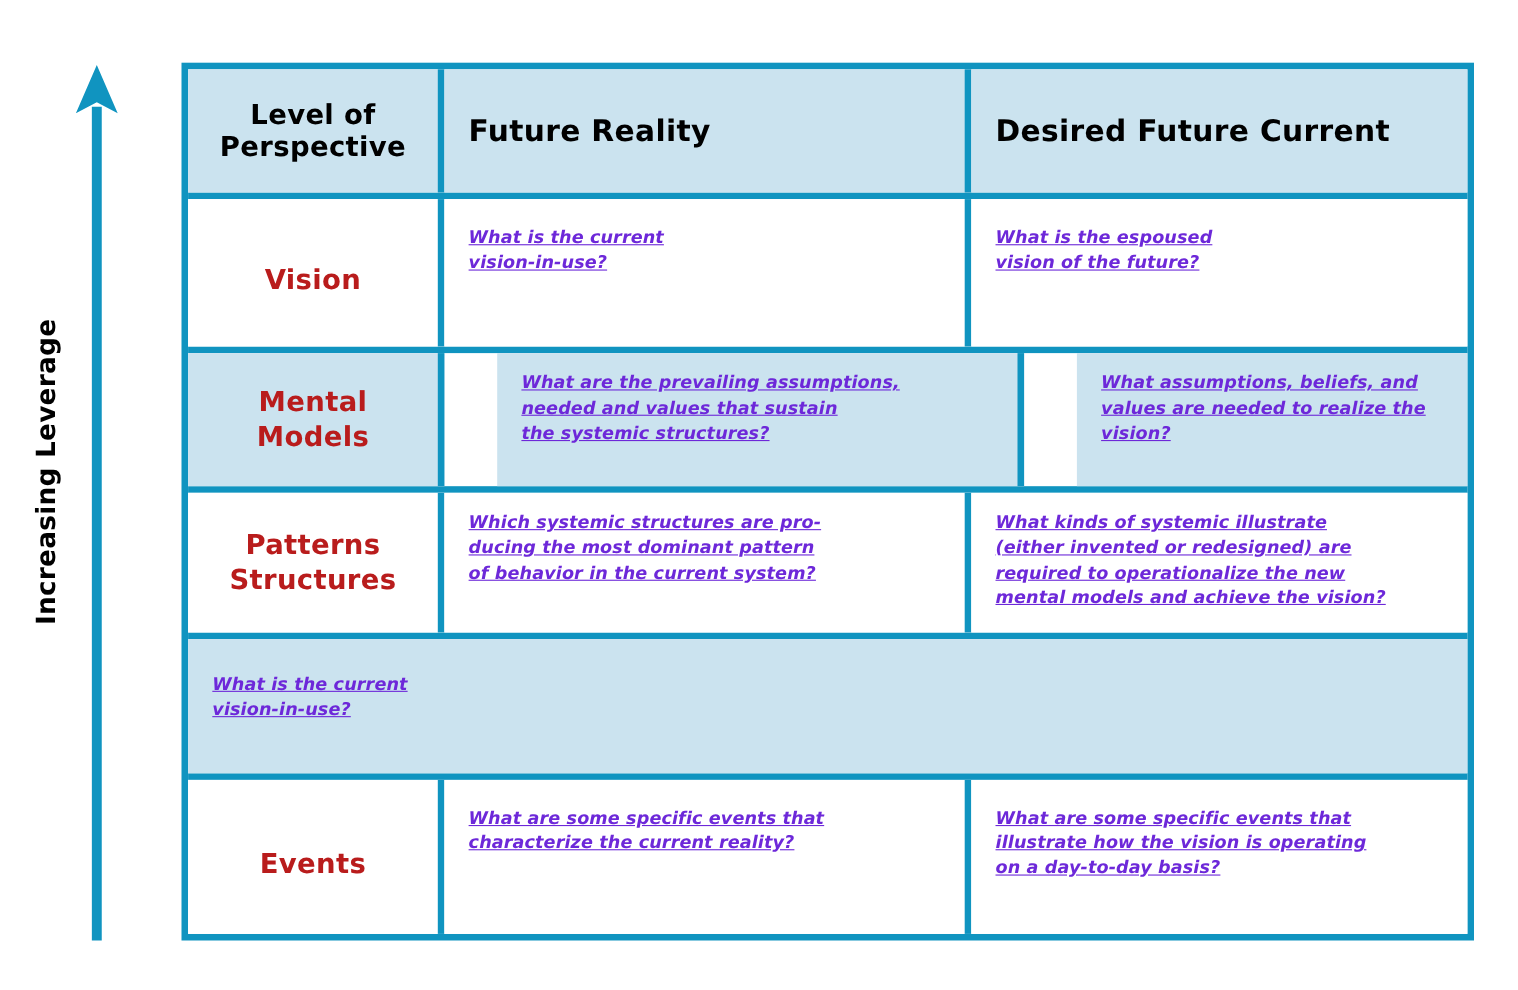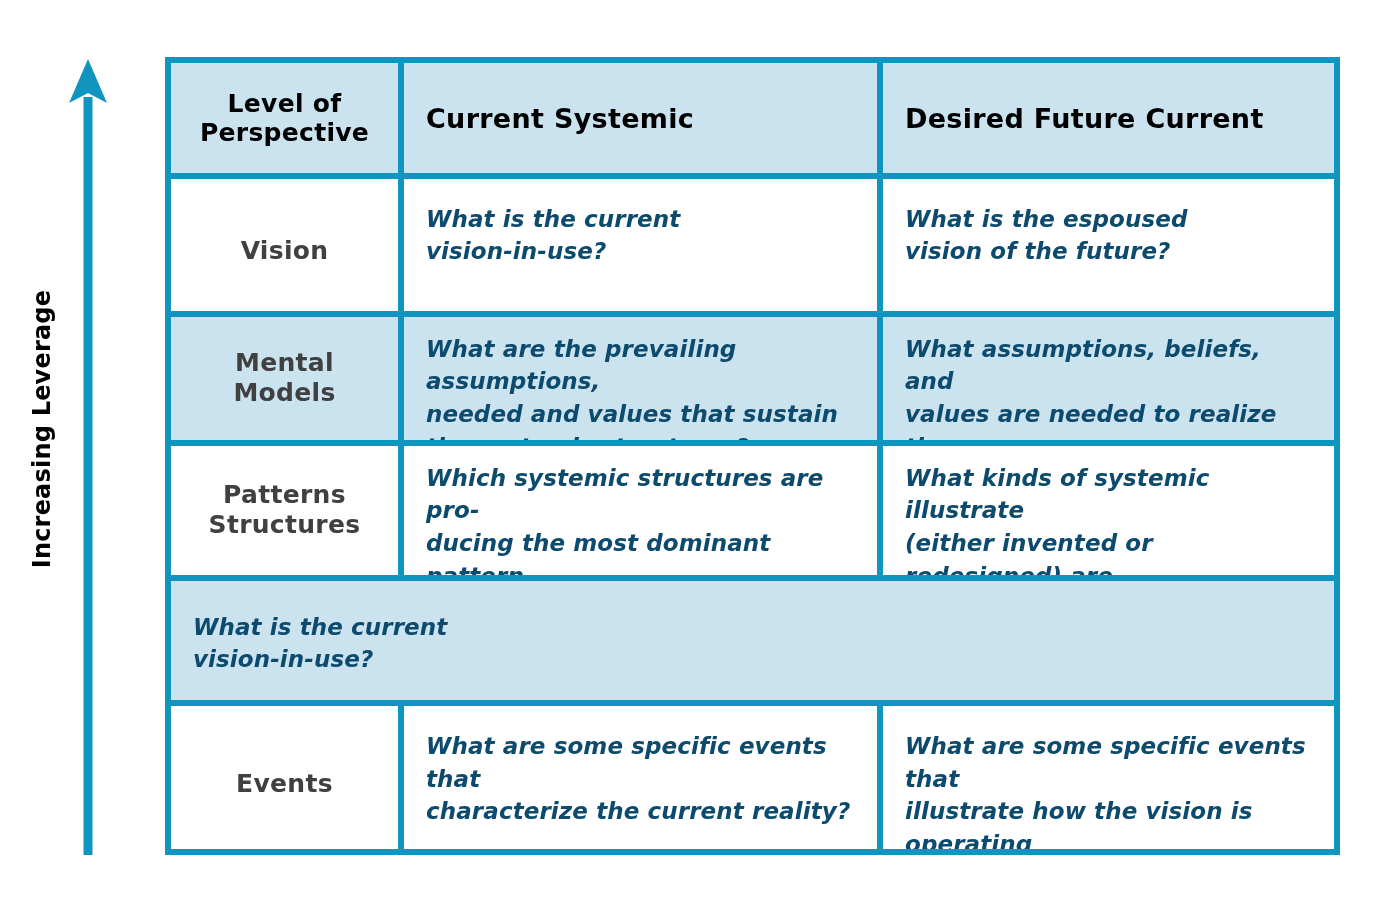--- a/index.html
+++ b/index.html
@@ -102,39 +102,40 @@
     color: #000000;
     letter-spacing: 0.3px;
   }
   .head-text.level { font-size: 25px; text-align: center; }
 
   .level-text {
     font-family: "DejaVu Sans", sans-serif;
     font-weight: bold;
     font-size: 25px;
     line-height: 1.22;
-    color: #404040;
+    color: #b91c1c;
     text-align: center;
     letter-spacing: 0.3px;
   }
 
   .body-text {
     font-family: "DejaVu Sans", sans-serif;
     font-style: italic;
     font-weight: bold;
-    font-size: 23px;
+    font-size: 16px;
     line-height: 1.42;
-    color: #0c4a6e;
+    color: #6d28d9;
     letter-spacing: 0.1px;
     white-space: pre-line;
+    text-decoration: underline;
   }
 
   
   #row-vision    { height: 143px; }
-  #row-mental    { height: 129px; }
+  #row-mental    { height: 129px; gap: 48px; }
   #row-systemic  { height: 135px; }
   #row-patterns  { height: 130px; }
   #row-events    { height: 143px; }
 
   #row-vision .cell,
   #row-events .cell { padding-top: 24px; }
   #row-patterns .cell.col-future { padding-top: 30px; }
 </style>
 </head>
 <body>
@@ -150,21 +151,21 @@
   </div>
 
   <div id="matrix">
 
     <div class="row shaded" id="header-row">
       <div class="cell col-level">
         <div class="head-text level" style="white-space: pre-line;">Level of
 Perspective</div>
       </div>
       <div class="cell col-current">
-        <div class="head-text">Current Systemic</div>
+        <div class="head-text">Future Reality</div>
       </div>
       <div class="cell col-future">
         <div class="head-text">Desired Future Current</div>
       </div>
     </div>
 
     <div class="row plain" id="row-vision">
       <div class="cell col-level">
         <div class="level-text" style="white-space: pre-line;">Vision</div>
       </div>

